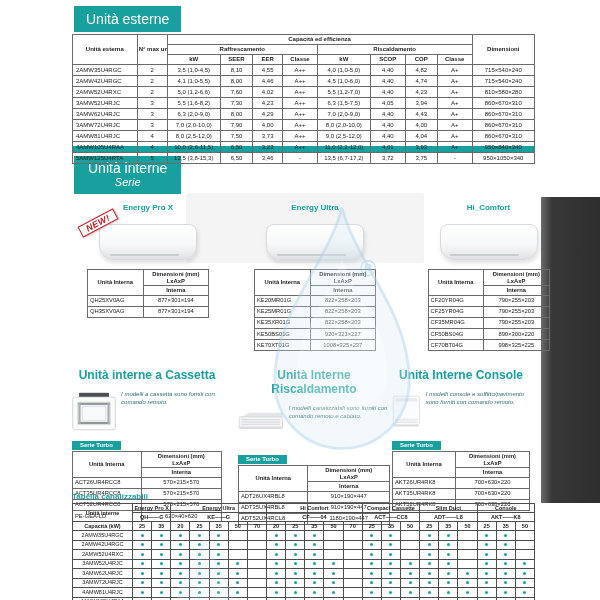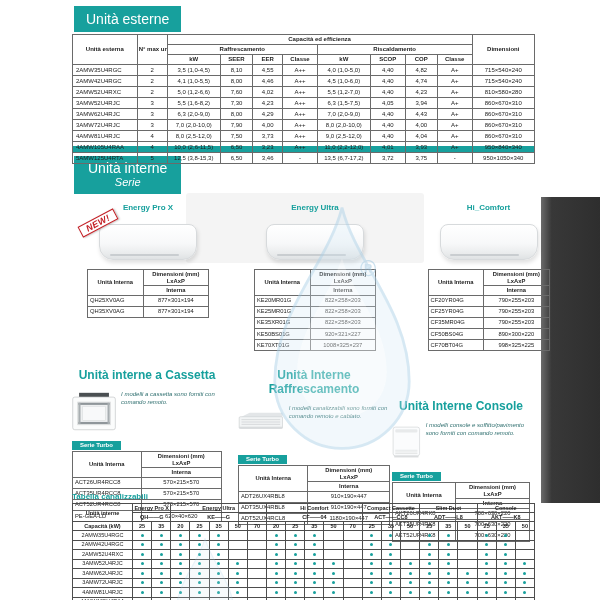--- a/index.html
+++ b/index.html
@@ -46,21 +46,21 @@
 
   .spec{width:122px;margin:0 auto;font-size:5.8px;}
   .spec th{padding:1px;line-height:6.5px;}
   .spec td{padding:1.8px 1px;line-height:6.5px;}
   .spec td.model{text-align:left;padding-left:2px;}
 
   
   .special-col{position:absolute;top:368px;}
   #sec-cassette{left:72px;width:150px;}
   #sec-duct{left:238px;width:152px;}
-  #sec-console{left:392px;width:138px;margin-top:31px;}
+  #sec-console{left:392px;width:138px;}
   .special-title{text-align:center;font-size:12px;margin-bottom:3px;}
   .special-body{display:flex;gap:5px;align-items:flex-start;height:48px;}
   .special-note{font-size:6px;font-style:italic;color:#2F6F6F;line-height:7.5px;padding-top:6px;}
   .serie-badge{font-size:6px;font-weight:bold;padding:1.5px 8px;margin:2px 0 0 0;}
   .special-col .spec{width:100%;margin:0;}
 
   
   #combos-title{position:absolute;left:72px;top:492px;font-size:8px;}
   #combo-table{position:absolute;left:72px;top:503px;width:463px;font-size:5.5px;}
   #combo-table th{padding:1px 0;line-height:6px;border-color:#4d4d4d;}
@@ -418,21 +418,21 @@
           </tr>
           <tr>
             <td class="model">PE-GEA-LD</td>
             <td>620×40×620</td>
           </tr>
         </tbody>
     </table>
   </div>
 
   <div class="special-col" id="sec-duct">
-    <div class="special-title section-heading">Unità Interne Raffrescamento</div>
+    <div class="special-title section-heading">Unità Interne Riscaldamento</div>
     <div class="special-body">
       <svg width="78" height="34" viewBox="0 0 78 34" style="margin-top:6px">
         <polygon points="6,8 20,1 76,1 76,8" fill="#e3e6e8"></polygon>
         <rect x="2" y="8" width="74" height="20" rx="2" fill="#f2f4f5" stroke="#c6c9cb"></rect>
         <line x1="6" y1="13" x2="72" y2="13" stroke="#c2c6c8"></line>
         <line x1="6" y1="17" x2="72" y2="17" stroke="#c2c6c8"></line>
         <line x1="6" y1="21" x2="72" y2="21" stroke="#c2c6c8"></line>
         <rect x="2" y="25" width="74" height="3" fill="#d8dbdd"></rect>
       </svg>
       <div class="special-note">I modelli canalizzabili sono forniti con comando remoto e cablato.</div>

